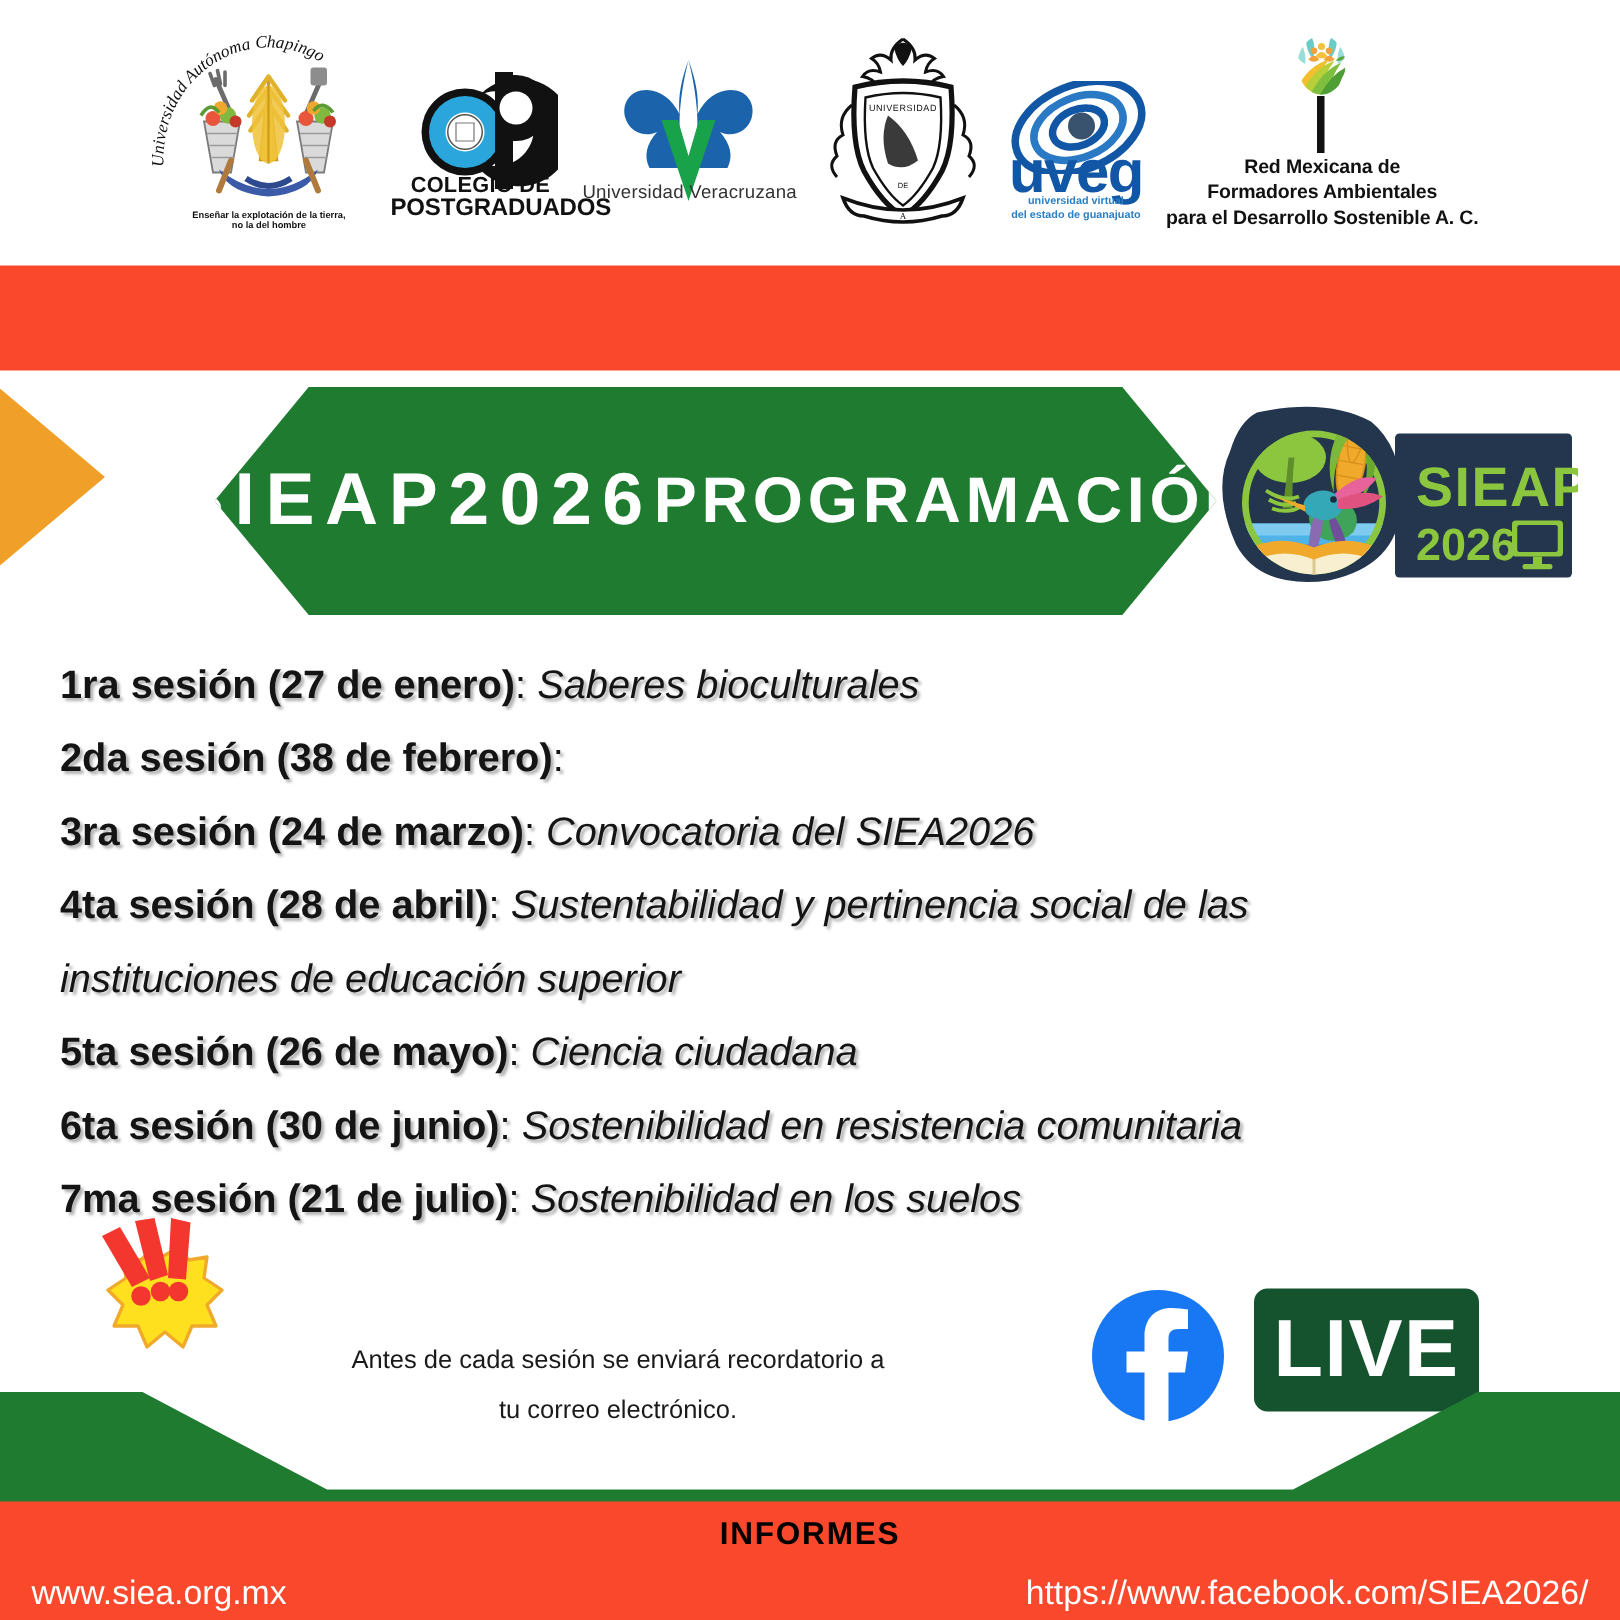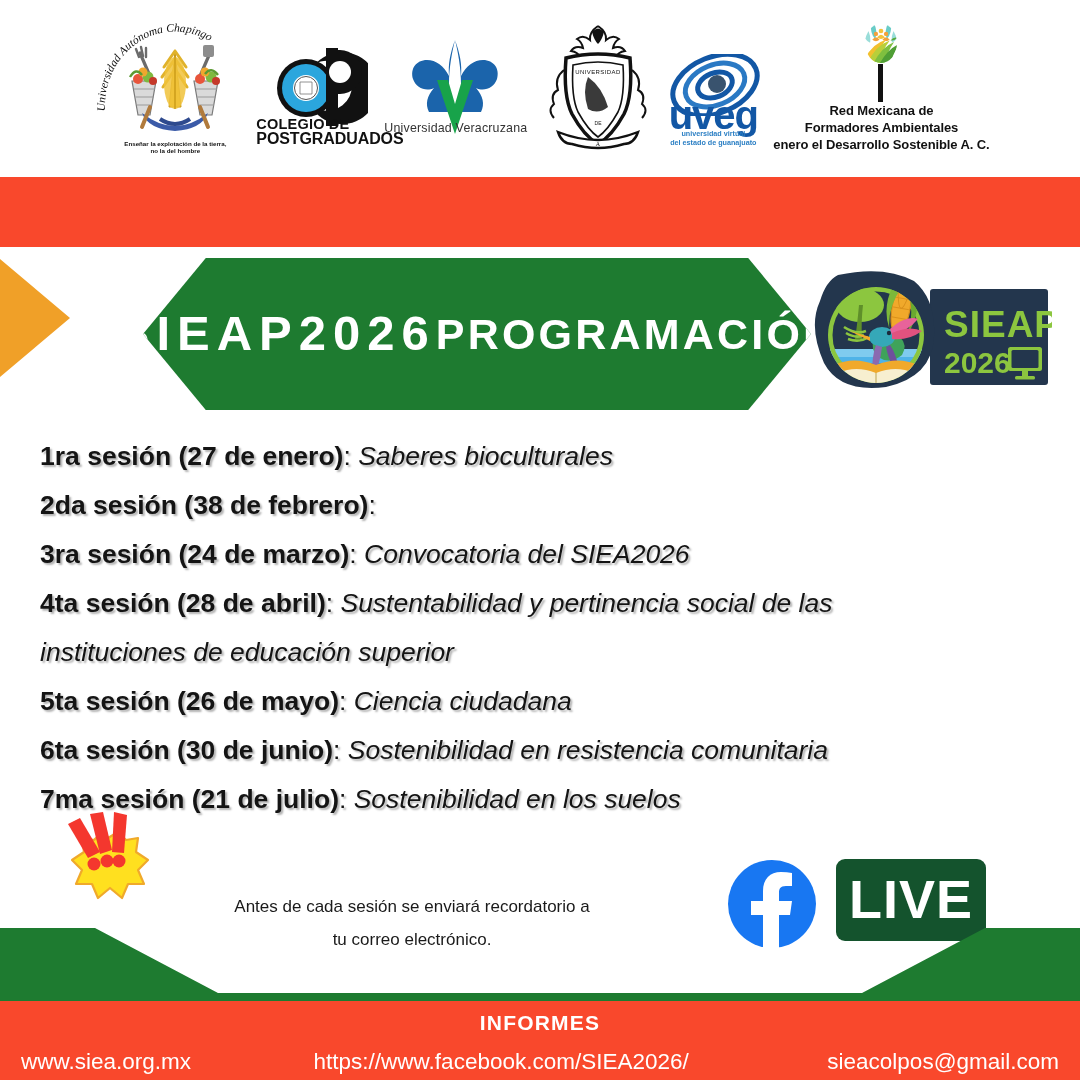--- a/index.html
+++ b/index.html
@@ -26,21 +26,21 @@
     position:absolute;left:0;top:0;width:170px;height:118px;
   }
   .chapingo .tagline{
     position:absolute;left:0;bottom:-2px;width:170px;text-align:center;
     font-size:6.2px;font-weight:bold;line-height:1.25;color:#111;
   }
 
   
   .colpos{width:108px;height:130px;position:relative;}
   .colpos .txt{
-    position:absolute;left:-4px;bottom:6px;width:120px;
+    position:absolute;left:-4px;bottom:6px;width:120px;text-align:center;
     color:#111;line-height:1.0;
   }
   .colpos .l1{font-size:14.5px;font-weight:bold;letter-spacing:.2px;}
   .colpos .l2{font-size:16px;font-weight:bold;letter-spacing:-.1px;}
 
   
   .uv{width:175px;height:130px;position:relative;}
   .uv .uvtxt{
     position:absolute;left:0;bottom:18px;width:175px;text-align:center;
     font-size:12.4px;color:#333;letter-spacing:.2px;
@@ -135,21 +135,21 @@
     background:#1e7b30;
     clip-path:polygon(0 0, 95px 0, 218px 65px, 862px 65px, 985px 0, 1080px 0, 1080px 100%, 0 100%);
   }
 
   
   .footer{
     position:absolute;left:0;top:1001px;width:1080px;height:79px;background:#f9482c;
   }
   .footer .informes{
     position:absolute;left:0;top:10px;width:1080px;text-align:center;
-    color:#ffffff;font-size:21px;font-weight:bold;letter-spacing:1.2px;
+    color:#000000;font-size:21px;font-weight:bold;letter-spacing:1.2px;
   }
   .footer .links{
     position:absolute;left:0;top:48px;width:1080px;
     display:flex;justify-content:space-between;padding:0 21px;
     box-sizing:border-box;
   }
   .footer .links a{
     color:#fff;font-size:22.5px;text-decoration:none;white-space:nowrap;
   }
   .footer .links .mid{margin-left:-16px;}
@@ -305,21 +305,21 @@
           <path d="M28 112 Q52 66 86 52 Q66 80 62 112 Z" fill="#7fbf3f"></path>
           <path d="M46 112 Q70 70 100 58 Q82 84 78 112 Z" fill="#4f9e35"></path>
 
           <path d="M76 48 q8 -10 18 -8 q-6 10 -18 8 Z" fill="#5aa83a"></path>
         </g>
       </svg>
       <div class="rule"></div>
       <div class="rtext">
         <div>Red Mexicana de</div>
         <div>Formadores Ambientales</div>
-        <div>enero el Desarrollo Sostenible A. C.</div>
+        <div>para el Desarrollo Sostenible A. C.</div>
       </div>
     </div>
   </div>
 
   <div class="redband"></div>
 
   <div class="arrow-left"></div>
 
   <div class="banner">
     <div class="t1">SIEAP2026</div>
@@ -442,17 +442,16 @@
     </div>
   </div>
 
   <div class="greenfoot"></div>
 
   <div class="footer">
     <div class="informes">INFORMES</div>
     <div class="links">
       <a href="#">www.siea.org.mx</a>
       <a href="#" class="mid">https://www.facebook.com/SIEA2026/</a>
-      <a href="#">sieacolpos@gmail.com</a>
     </div>
   </div>
 
 </div>
 
 </body></html>

